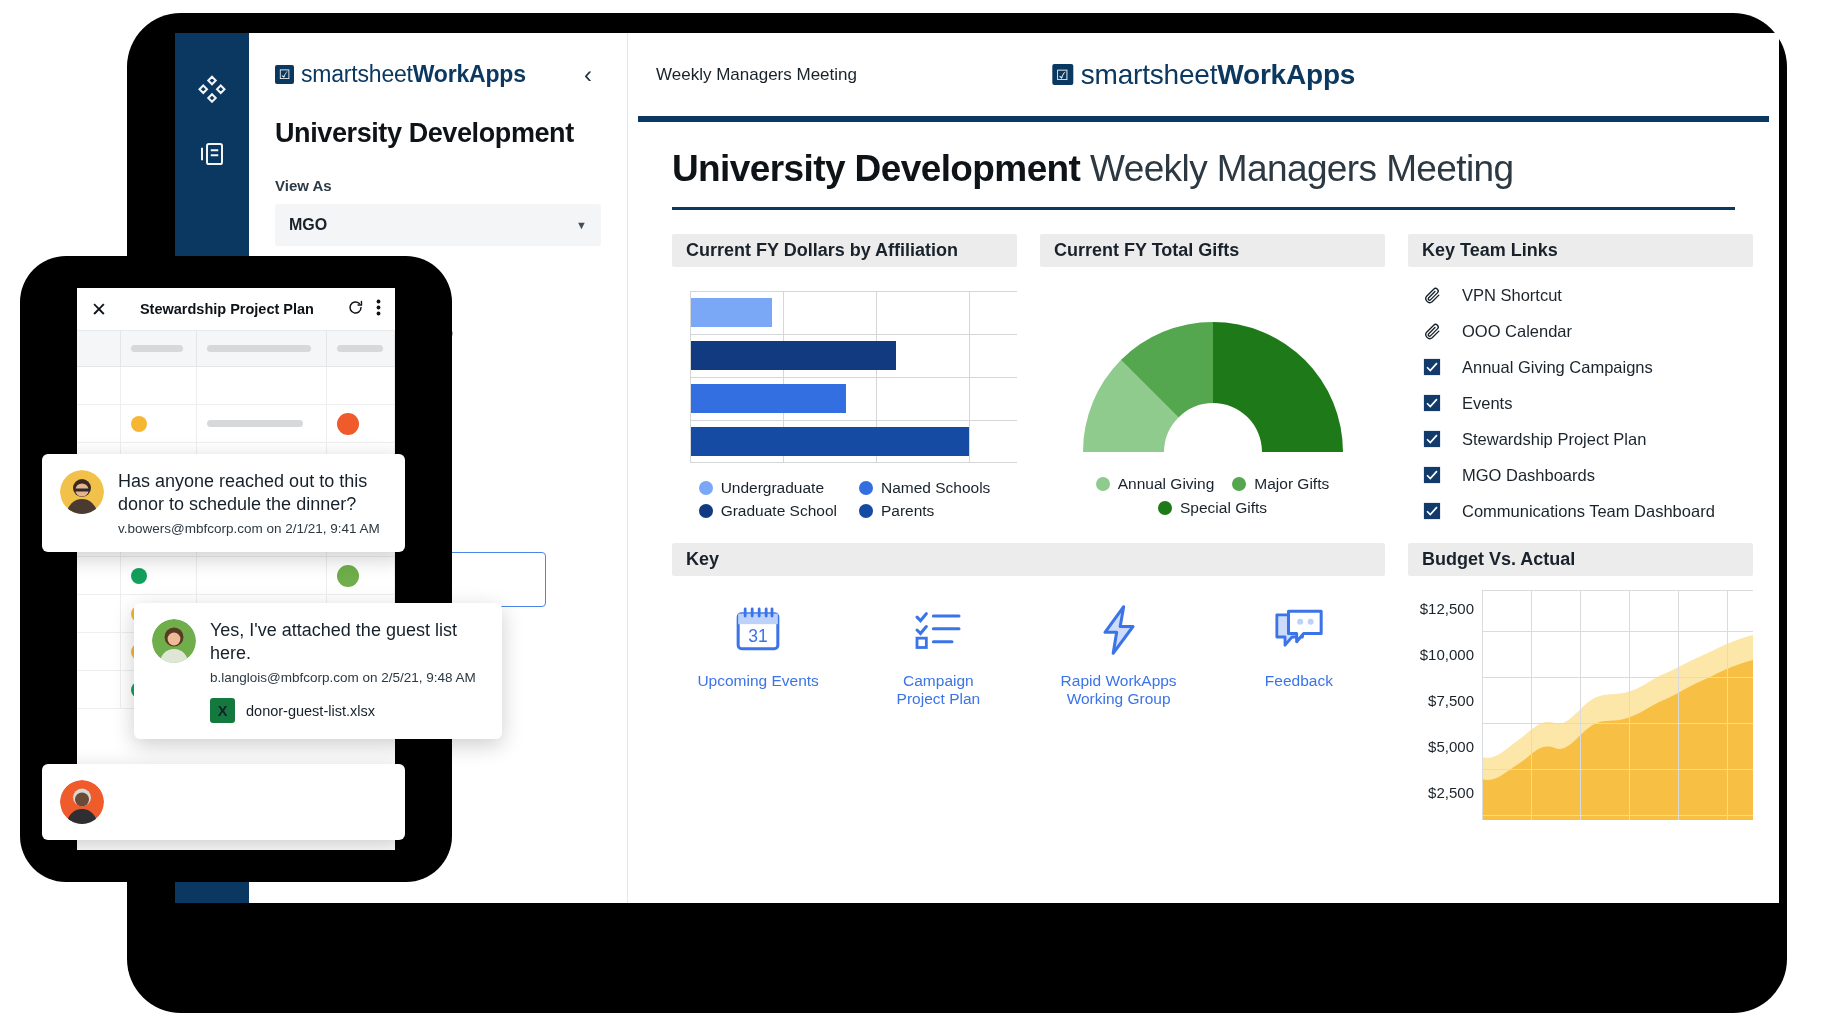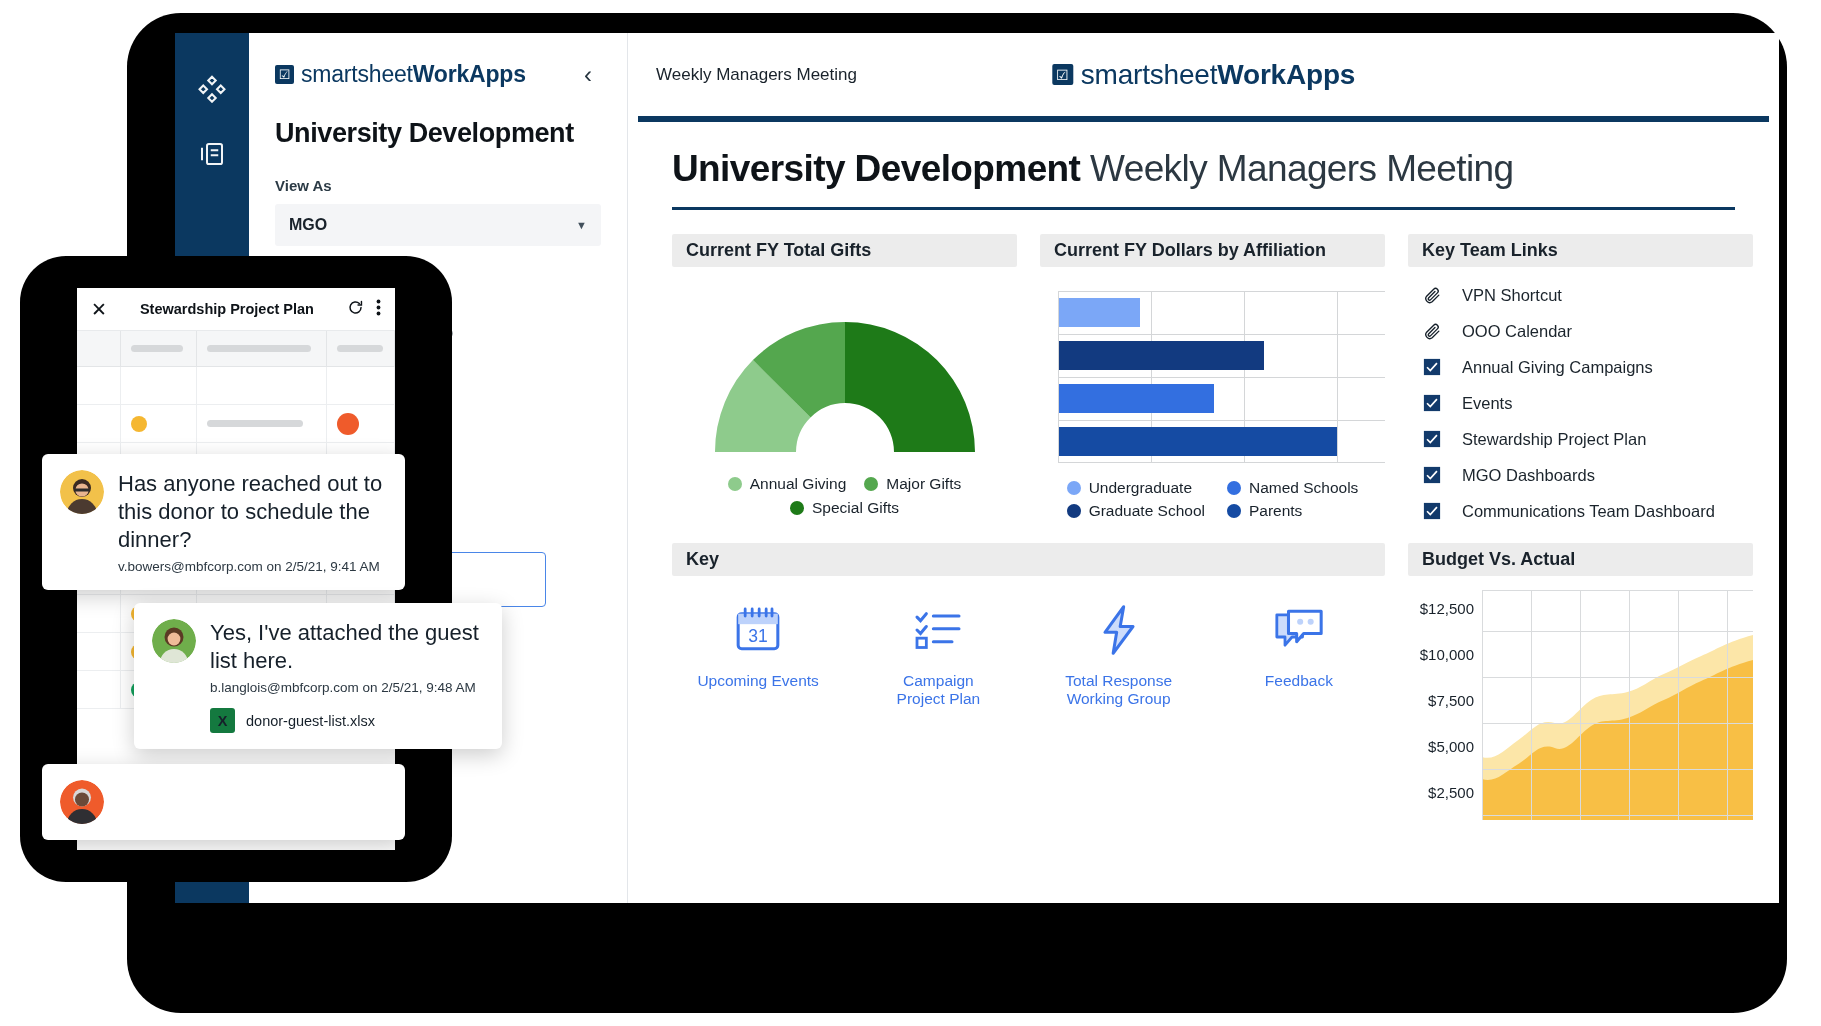--- a/index.html
+++ b/index.html
@@ -210,21 +210,21 @@
     width: 60px; height: 4px; border-radius: 3px; background: #c9ccd0;
   }
 
   
   .cmt {
     position: absolute; background: #ffffff; border-radius: 6px;
     box-shadow: 0 6px 22px rgba(0,0,0,.20);
     display: flex; gap: 14px; padding: 16px 18px;
   }
   .cmt .face { width: 44px; height: 44px; border-radius: 50%; flex: none; overflow: hidden; }
-  .cmt .ctext { font-size: 22px; color: #16202a; line-height: 1.28; }
+  .cmt .ctext { font-size: 18px; color: #16202a; line-height: 1.28; }
   .cmt .cmeta { font-size: 13.5px; color: #2c3842; margin-top: 5px; }
   .attach { display: flex; align-items: center; gap: 11px; margin-top: 13px; }
   .xls {
     width: 25px; height: 25px; background: #14793f; border-radius: 3px; color: #fff;
     font-size: 16px; font-weight: 700; display: flex; align-items: center; justify-content: center;
   }
   .attach span { font-size: 14.5px; color: #16202a; }
 
   #cmt1 { left: 42px; top: 454px; width: 363px; }
   #cmt2 { left: 134px; top: 603px; width: 368px; }
@@ -309,48 +309,20 @@
       <div class="accent-bar"></div>
 
       <div class="content">
         <div class="page-title">
           <b>University Development</b>
           <span class="reg">Weekly Managers Meeting</span>
         </div>
         <div class="title-rule"></div>
 
         <div class="grid">
-
-          <div>
-            <div class="wtitle">Current FY Total Gifts</div>
-            <div class="wbody">
-              <div class="gauge-wrap">
-                <svg width="290" height="152" viewBox="0 0 290 152">
-
-                  <path d="M 15 145 A 130 130 0 0 1 52.9 53.1 L 110.5 110.5 A 49 49 0 0 0 96 145 Z" fill="#8ecb8c"></path>
-                  <path d="M 52.9 53.1 A 130 130 0 0 1 145 15 L 145 96 A 49 49 0 0 0 110.5 110.5 Z" fill="#54a74e"></path>
-                  <path d="M 145 15 A 130 130 0 0 1 275 145 L 194 145 A 49 49 0 0 0 145 96 Z" fill="#1e7a18"></path>
-                </svg>
-              </div>
-              <div class="legend">
-                <div class="lg">
-                  <span class="dot" style="background:#8ecb8c"></span>
-                  <span>Annual Giving</span>
-                </div>
-                <div class="lg">
-                  <span class="dot" style="background:#54a74e"></span>
-                  <span>Major Gifts</span>
-                </div>
-                <div class="lg">
-                  <span class="dot" style="background:#1e7a18"></span>
-                  <span>Special Gifts</span>
-                </div>
-              </div>
-            </div>
-          </div>
 
           <div>
             <div class="wtitle">Current FY Dollars by Affiliation</div>
             <div class="wbody">
               <div class="barchart">
                 <div class="vgrid" style="left:0"></div>
                 <div class="vgrid" style="left:93px"></div>
                 <div class="vgrid" style="left:186px"></div>
                 <div class="vgrid" style="left:279px"></div>
                 <div class="hgrid" style="top:0"></div>
@@ -378,20 +350,48 @@
                 </div>
                 <div class="lg">
                   <span class="dot" style="background:#154ba3"></span>
                   <span>Parents</span>
                 </div>
               </div>
             </div>
           </div>
 
           <div>
+            <div class="wtitle">Current FY Total Gifts</div>
+            <div class="wbody">
+              <div class="gauge-wrap">
+                <svg width="290" height="152" viewBox="0 0 290 152">
+
+                  <path d="M 15 145 A 130 130 0 0 1 52.9 53.1 L 110.5 110.5 A 49 49 0 0 0 96 145 Z" fill="#8ecb8c"></path>
+                  <path d="M 52.9 53.1 A 130 130 0 0 1 145 15 L 145 96 A 49 49 0 0 0 110.5 110.5 Z" fill="#54a74e"></path>
+                  <path d="M 145 15 A 130 130 0 0 1 275 145 L 194 145 A 49 49 0 0 0 145 96 Z" fill="#1e7a18"></path>
+                </svg>
+              </div>
+              <div class="legend">
+                <div class="lg">
+                  <span class="dot" style="background:#8ecb8c"></span>
+                  <span>Annual Giving</span>
+                </div>
+                <div class="lg">
+                  <span class="dot" style="background:#54a74e"></span>
+                  <span>Major Gifts</span>
+                </div>
+                <div class="lg">
+                  <span class="dot" style="background:#1e7a18"></span>
+                  <span>Special Gifts</span>
+                </div>
+              </div>
+            </div>
+          </div>
+
+          <div>
             <div class="wtitle">Key Team Links</div>
             <div class="link-list">
               <div class="link-row">
                 <span class="licon">
                   <svg viewBox="0 0 24 24" width="19" height="19" fill="none" stroke="#16202a" stroke-width="1.7" stroke-linecap="round">
                       <path d="M20 11.5l-8.4 8.4a5 5 0 0 1-7-7l8.9-8.9a3.3 3.3 0 0 1 4.7 4.7l-8.8 8.8a1.7 1.7 0 0 1-2.4-2.4l8.1-8.1"></path>
                     </svg>
                 </span>
                 <span>VPN Shortcut</span>
               </div>
@@ -476,21 +476,21 @@
                 </span>
                 <span class="klabel" style="white-space:pre-line">Campaign
 Project Plan</span>
               </div>
               <div class="keyitem">
                 <span>
                   <svg width="56" height="56" viewBox="0 0 48 48">
                     <path d="M28 4L12 26h10L19 44 36 21H25z" fill="#cddcfb" stroke="#3b74e8" stroke-width="2.6" stroke-linejoin="round"></path>
                   </svg>
                 </span>
-                <span class="klabel" style="white-space:pre-line">Total Response
+                <span class="klabel" style="white-space:pre-line">Rapid WorkApps
 Working Group</span>
               </div>
               <div class="keyitem">
                 <span>
                   <svg width="56" height="56" viewBox="0 0 48 48" fill="none">
                     <path d="M5 11h22v19h-9l-6 7v-7H5z" fill="#cddcfb" stroke="#3b74e8" stroke-width="2.4" stroke-linejoin="round"></path>
                     <path d="M15 8h28v19H28l-6 7v-7h-7z" fill="#ffffff" stroke="#3b74e8" stroke-width="2.6" stroke-linejoin="round"></path>
                     <circle cx="25" cy="17" r="2.6" fill="#bdd2fb"></circle>
                       <circle cx="34" cy="17" r="2.6" fill="#bdd2fb"></circle>
                   </svg>
@@ -719,21 +719,21 @@
       <svg viewBox="0 0 44 44" width="44" height="44">
         <circle cx="22" cy="22" r="22" fill="#f2c14a"></circle>
         <circle cx="22" cy="18" r="9" fill="#3a2a22"></circle>
         <circle cx="22" cy="20" r="6.6" fill="#e8b48f"></circle>
         <rect x="14.5" y="18.5" width="15" height="3" rx="1.4" fill="#2b2b2b"></rect>
         <path d="M7 44a15 15 0 0 1 30 0z" fill="#4b3a30"></path>
       </svg>
     </span>
     <span>
       <div class="ctext">Has anyone reached out to this donor to schedule the dinner?</div>
-      <div class="cmeta">v.bowers@mbfcorp.com on 2/5/21, 9:41 AM</div>
+      <div class="cmeta">v.bowers@mbfcorp.com on 2/1/21, 9:41 AM</div>
     </span>
   </div>
 
   <div class="cmt" id="cmt2">
     <span class="face">
       <svg viewBox="0 0 44 44" width="44" height="44">
         <circle cx="22" cy="22" r="22" fill="#6fae4b"></circle>
         <circle cx="22" cy="18" r="9.5" fill="#5b3a24"></circle>
         <circle cx="22" cy="20" r="6.4" fill="#eebb98"></circle>
         <path d="M8 44a14 14 0 0 1 28 0z" fill="#dfe6d6"></path>

